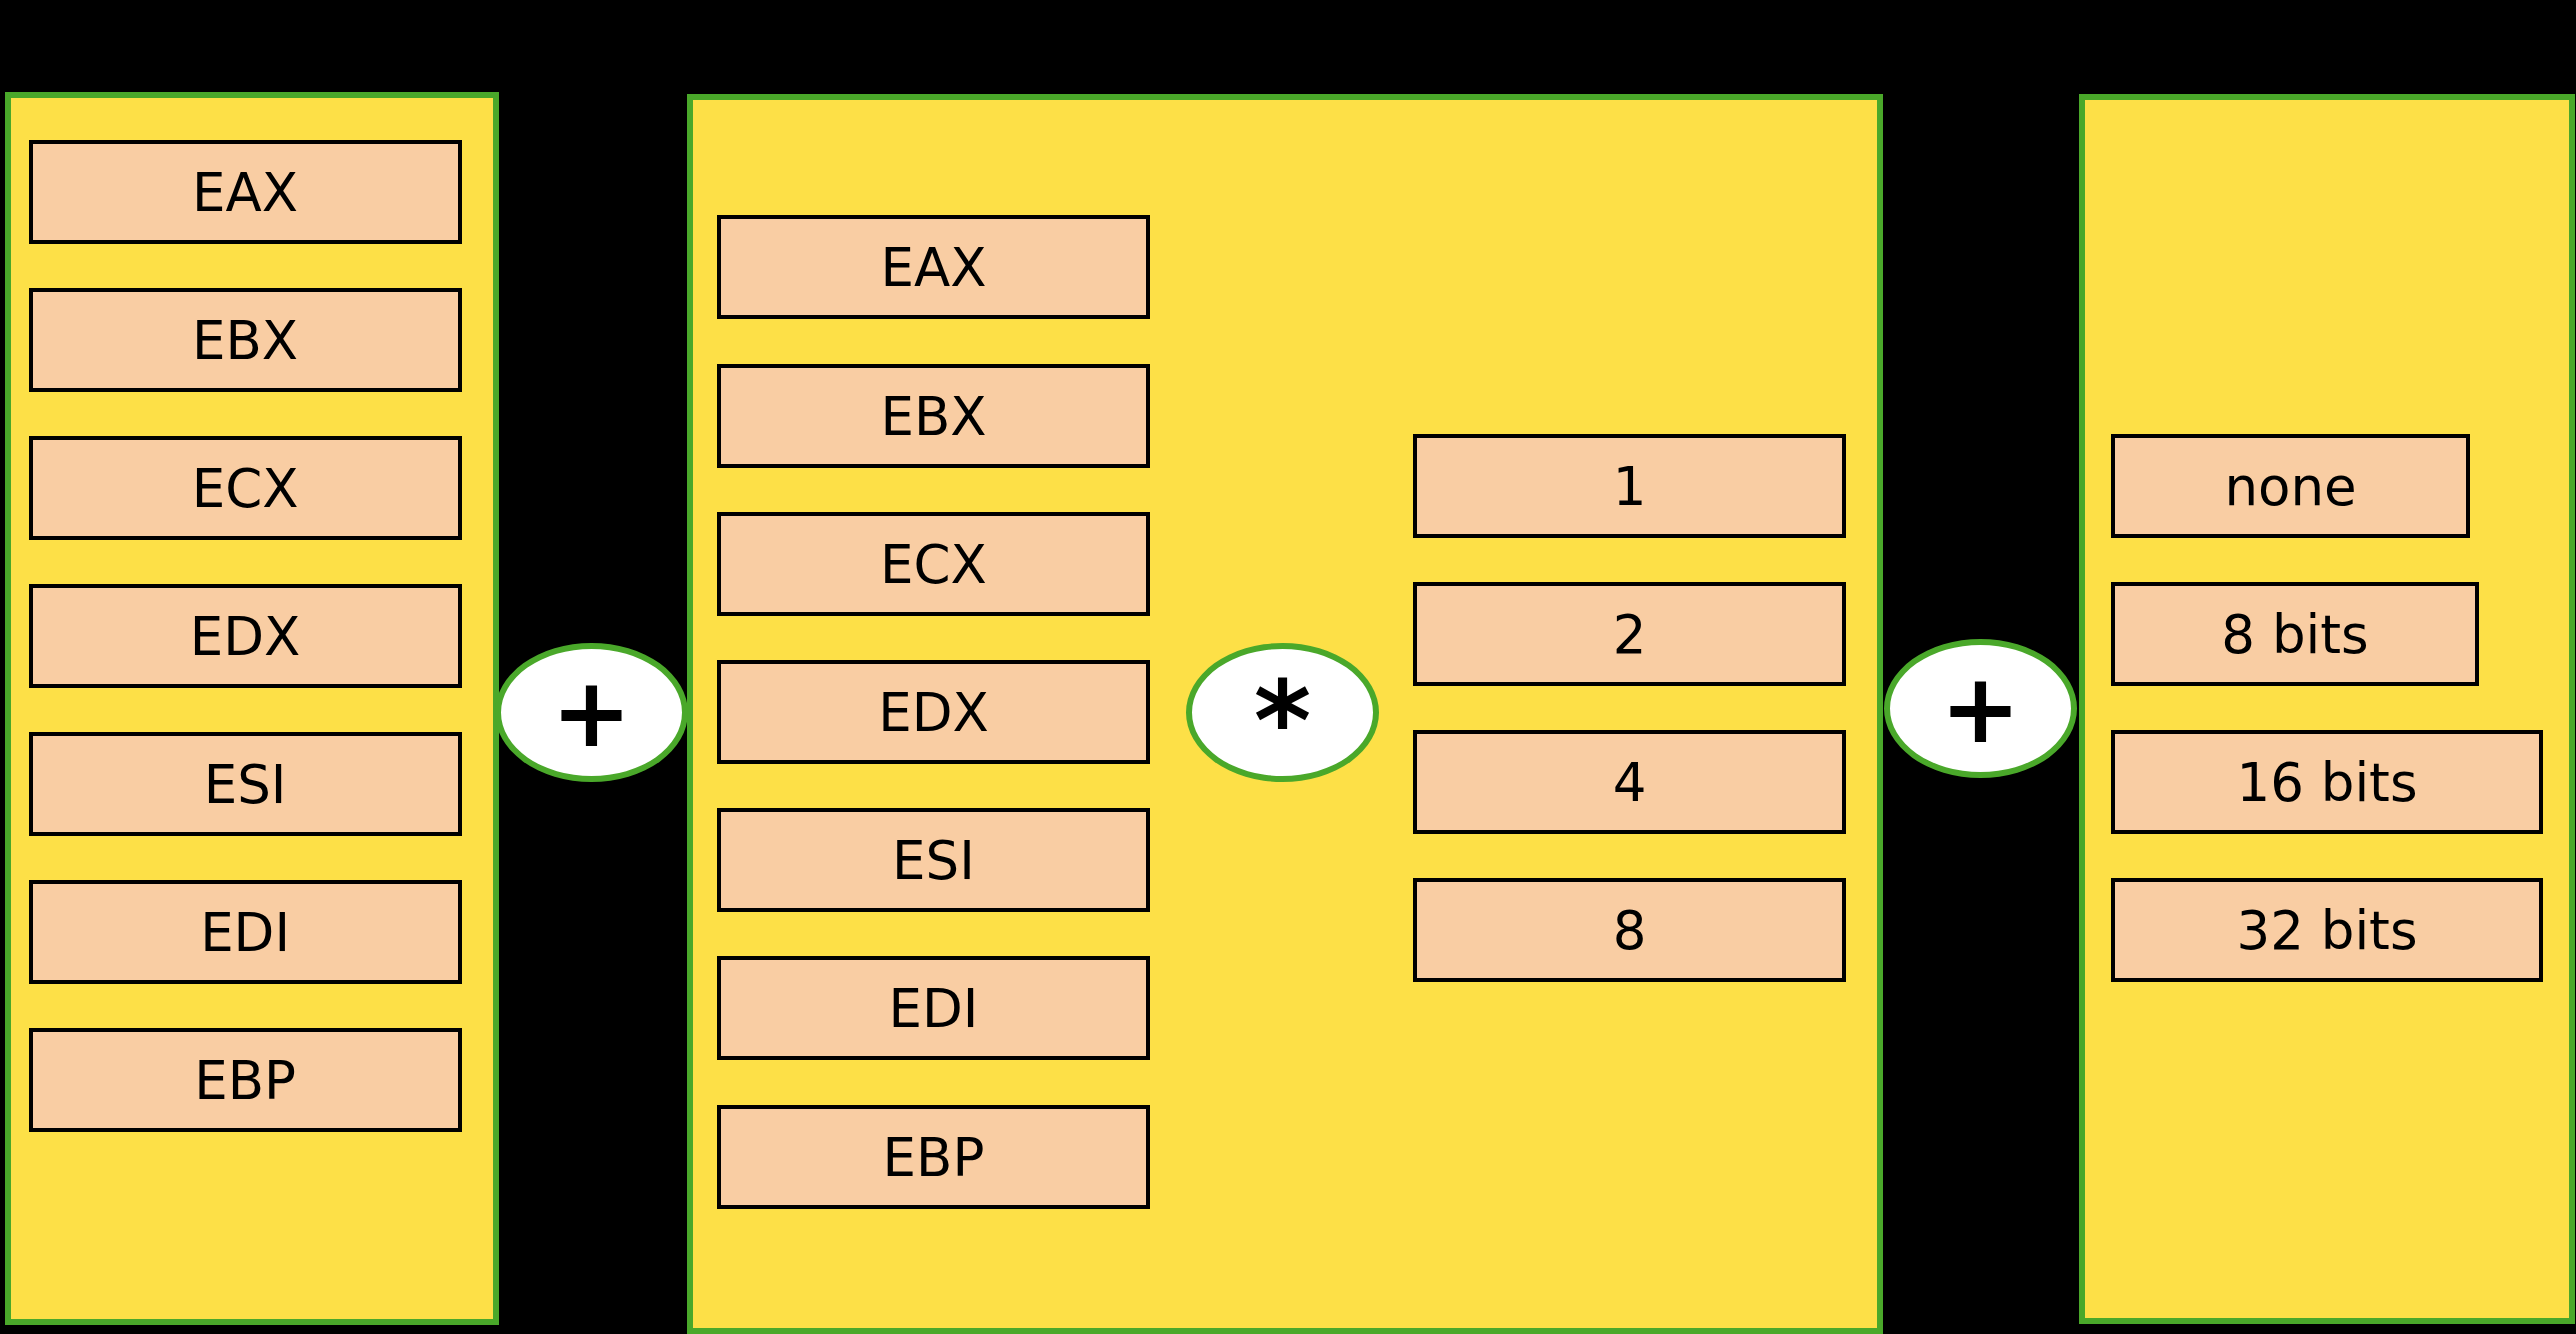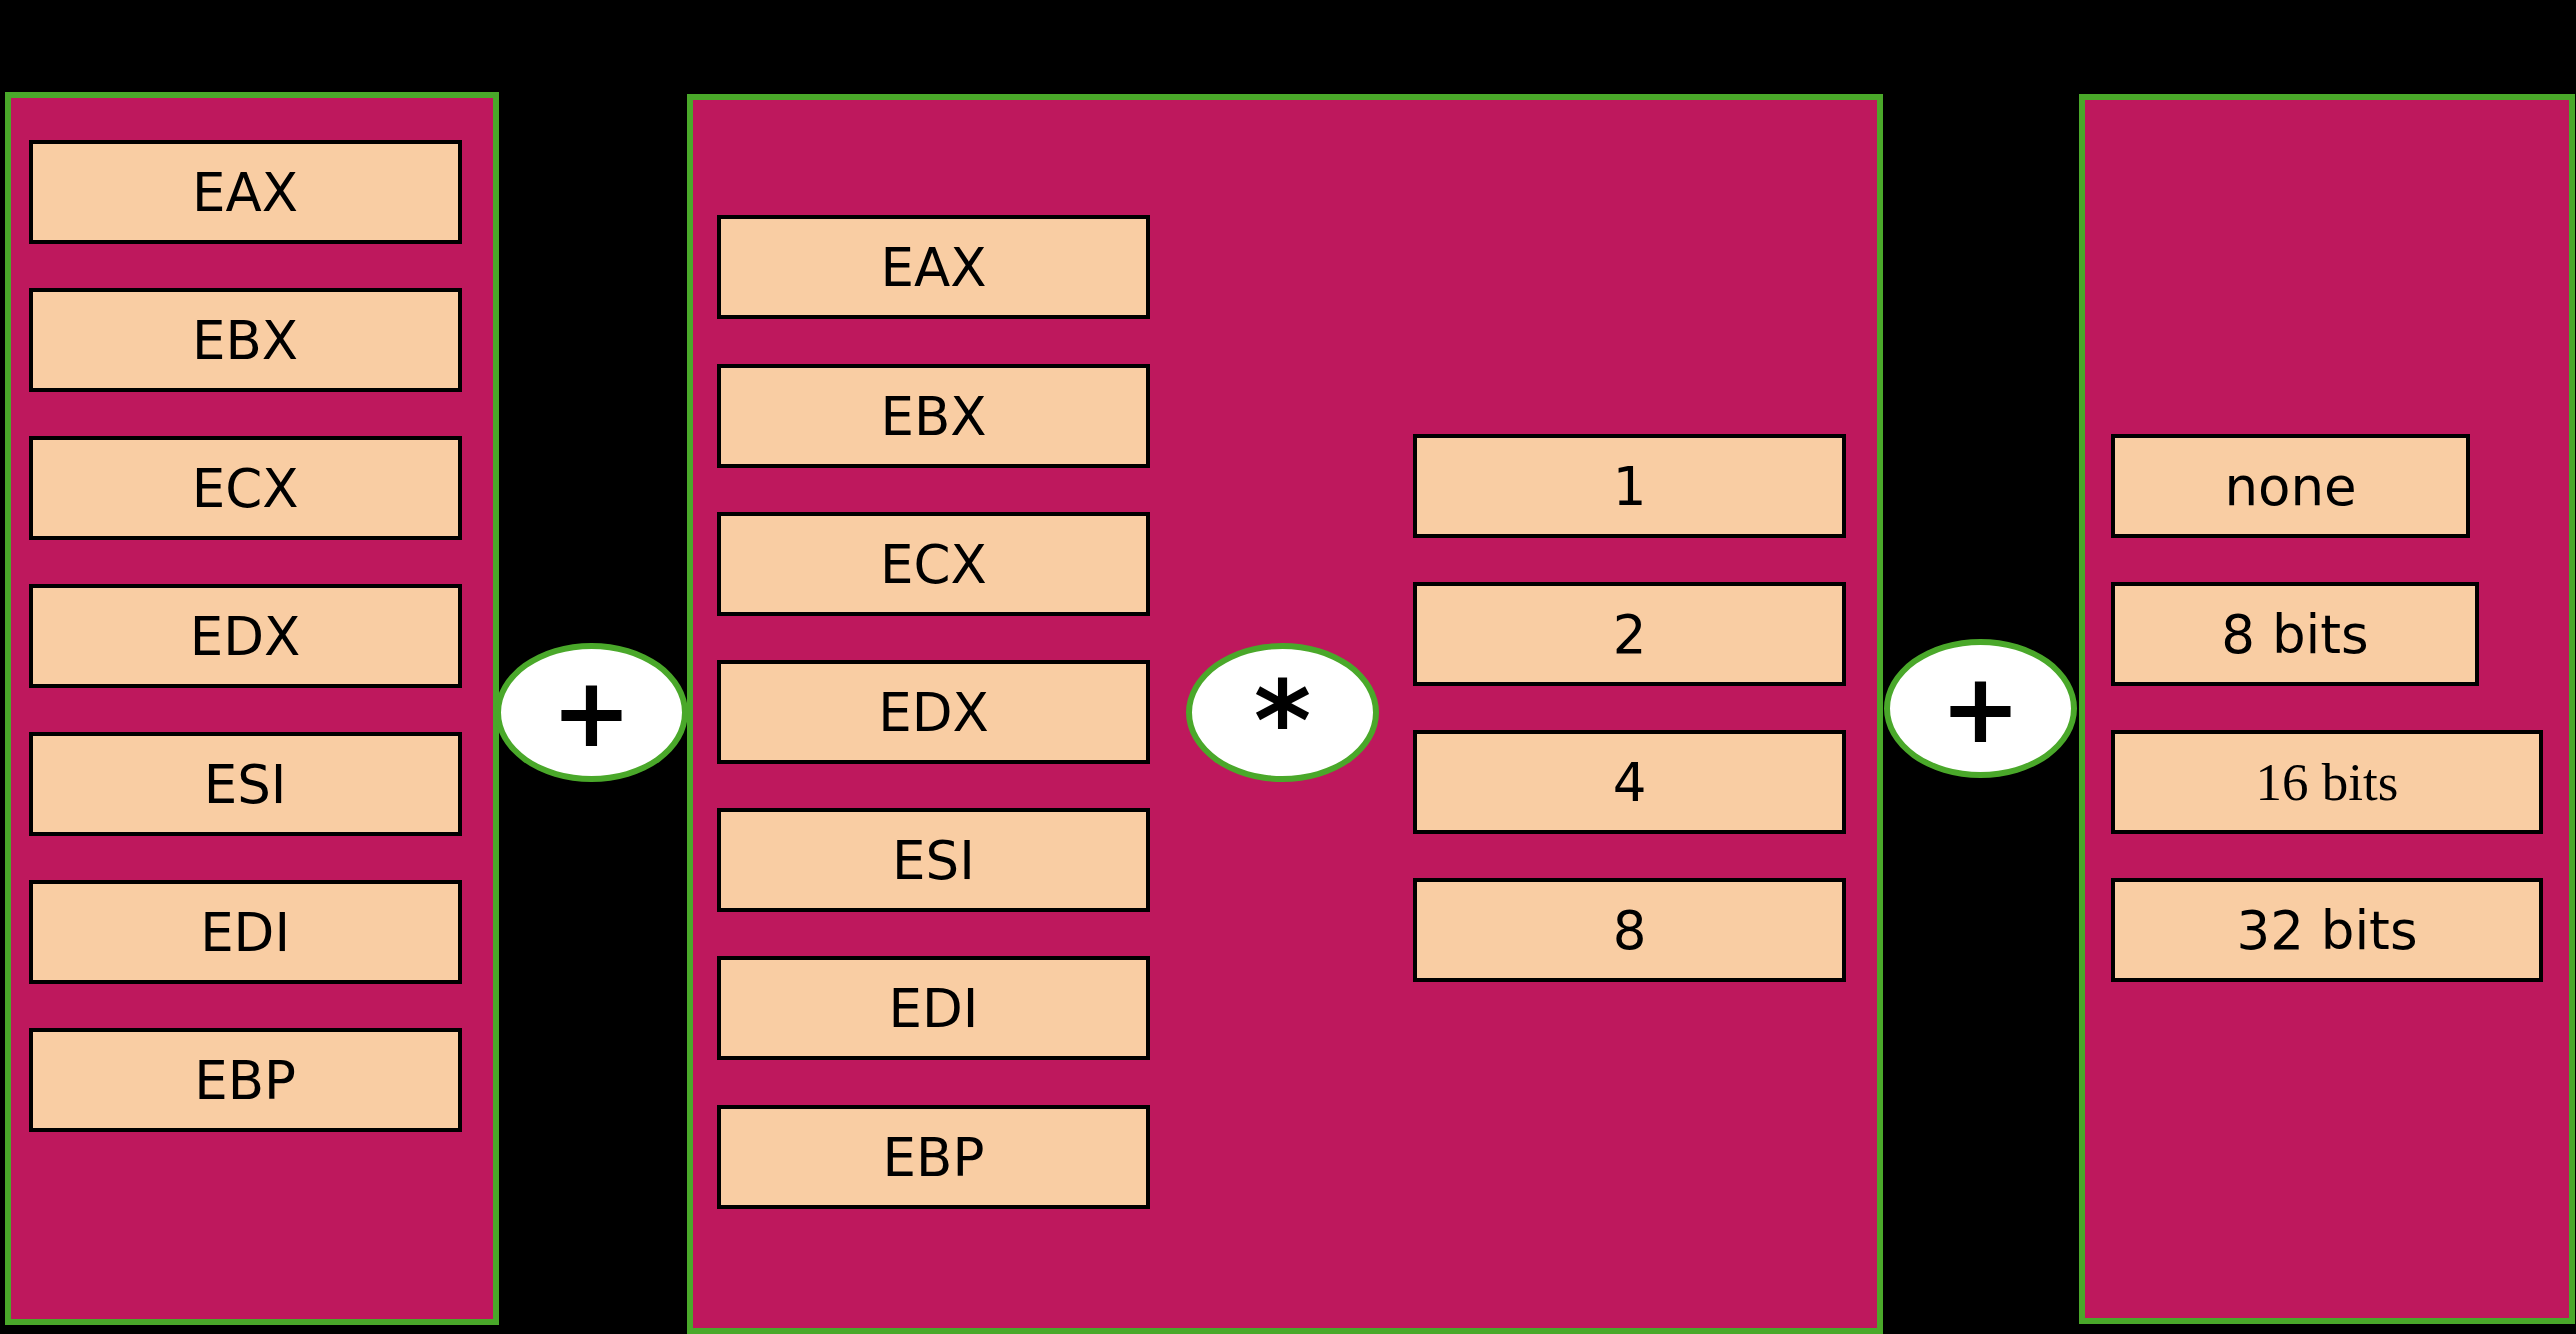--- a/index.html
+++ b/index.html
@@ -6,21 +6,21 @@
   html, body { width: 2576px; height: 1334px; }
   body {
     position: relative;
     background: #000000;
     overflow: hidden;
     font-family: "DejaVu Sans", "Liberation Sans", sans-serif;
     color: #000000;
   }
   .panel {
     position: absolute;
-    background: #be185d;
+    background: #fde047;
     border: 6.6px solid #4aa82a;
   }
   .obox {
     position: absolute;
     width: 433px;
     height: 104px;
     background: #f9cda3;
     border: 4px solid #000000;
     display: flex;
     align-items: center;
@@ -126,20 +126,20 @@
   <span class="op-sym op-plus">+</span>
 </div>
 
 <div class="panel" style="left:2079px; top:94px; width:496px; height:1230px;">
   <div class="obox" style="left:26px; top:334px; width:359px;">
     <span class="lbl">none</span>
   </div>
   <div class="obox" style="left:26px; top:482px; width:368px;">
     <span class="lbl">8 bits</span>
   </div>
-  <div class="obox" style="left:26px; top:630px; width:432px;font-family:Liberation Serif, serif;">
+  <div class="obox" style="left:26px; top:630px; width:432px;">
     <span class="lbl">16 bits</span>
   </div>
   <div class="obox" style="left:26px; top:778px; width:432px;">
     <span class="lbl">32 bits</span>
   </div>
 </div>
 
 
 </body></html>

